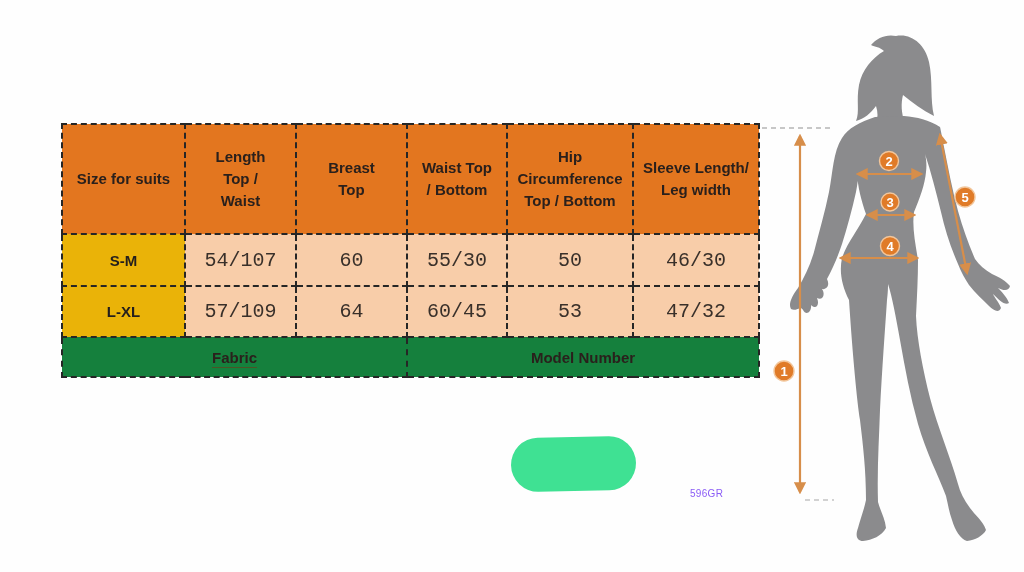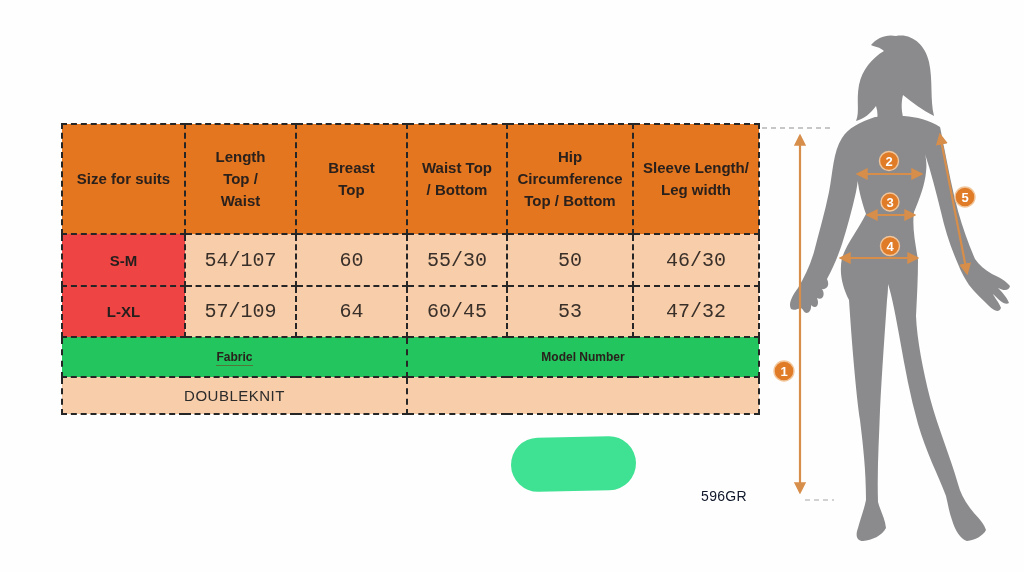--- a/index.html
+++ b/index.html
@@ -17,44 +17,44 @@
     padding:2px 10px;box-sizing:border-box;
   }
   td.hdr{
     background:#E3761F;color:#2a201c;font-weight:bold;font-size:15px;line-height:1.45;
   }
   td.cell{
     background:#F8CDA9;color:#39302a;
     font-family:Liberation Mono, monospace;font-size:20px;
   }
   td.sizecell{
-    background:#ef4444;color:#241f1d;font-weight:bold;font-size:15px;margin-left:7px;
+    background:#eab308;color:#241f1d;font-weight:bold;font-size:15px;margin-left:7px;
   }
   td.footlabel{
-    background:#22c55e;color:#2a201c;font-weight:bold;font-size:12px;
+    background:#15803d;color:#2a201c;font-weight:bold;font-size:15px;
   }
   td.footval{
     background:#F8CDA9;color:#2b2b2b;font-size:15px;letter-spacing:0.5px;
   }
   .fabric-underline{border-bottom:1.5px solid rgba(130,40,15,0.5);padding-bottom:1px;}
   tr.r-head td{height:110px;}
   tr.r-1 td{height:52px;}
   tr.r-2 td{height:51px;}
   tr.r-3 td{height:40px;}
   tr.r-foot td{height:40px;}
   tr.r-footval td{height:37px;}
   
   .green-blob{
     position:absolute;left:511px;top:437px;width:125px;height:54px;
     background:#3FE193;border-radius:28px;transform:rotate(-1.2deg);z-index:3;
   }
   
   .product-code{
-    position:absolute;left:690px;top:488px;width:68px;text-align:center;
-    font-size:14px;color:#0f172a;letter-spacing:0.3px;
+    position:absolute;left:690px;top:488px;width:68px;text-align:left;
+    font-size:10px;color:#8b5cf6;letter-spacing:0.3px;
   }
   
   .figure-panel{position:absolute;left:752px;top:12px;width:272px;height:552px;}
   .figure-panel svg{display:block;width:272px;height:552px;}
   .badge-label{
     font-family:"Liberation Sans",sans-serif;font-size:13px;font-weight:bold;fill:#ffffff;
   }
 </style>
 </head>
 <body>
@@ -92,24 +92,20 @@
           <td class="sizecell">L-XL</td>
           <td class="cell">57/109</td>
           <td class="cell">64</td>
           <td class="cell">60/45</td>
           <td class="cell">53</td>
           <td class="cell">47/32</td>
         </tr>
         <tr class="r-foot">
           <td class="footlabel" colspan="3"><span class="fabric-underline">Fabric</span></td>
           <td class="footlabel" colspan="3">Model Number</td>
-        </tr>
-        <tr class="r-footval">
-          <td class="footval" colspan="3">DOUBLEKNIT</td>
-          <td class="footval" colspan="3"></td>
         </tr>
       </tbody>
     </table>
   </div>
 
   <div class="green-blob"></div>
 
   <div class="product-code">596GR</div>
 
   <div class="figure-panel">

